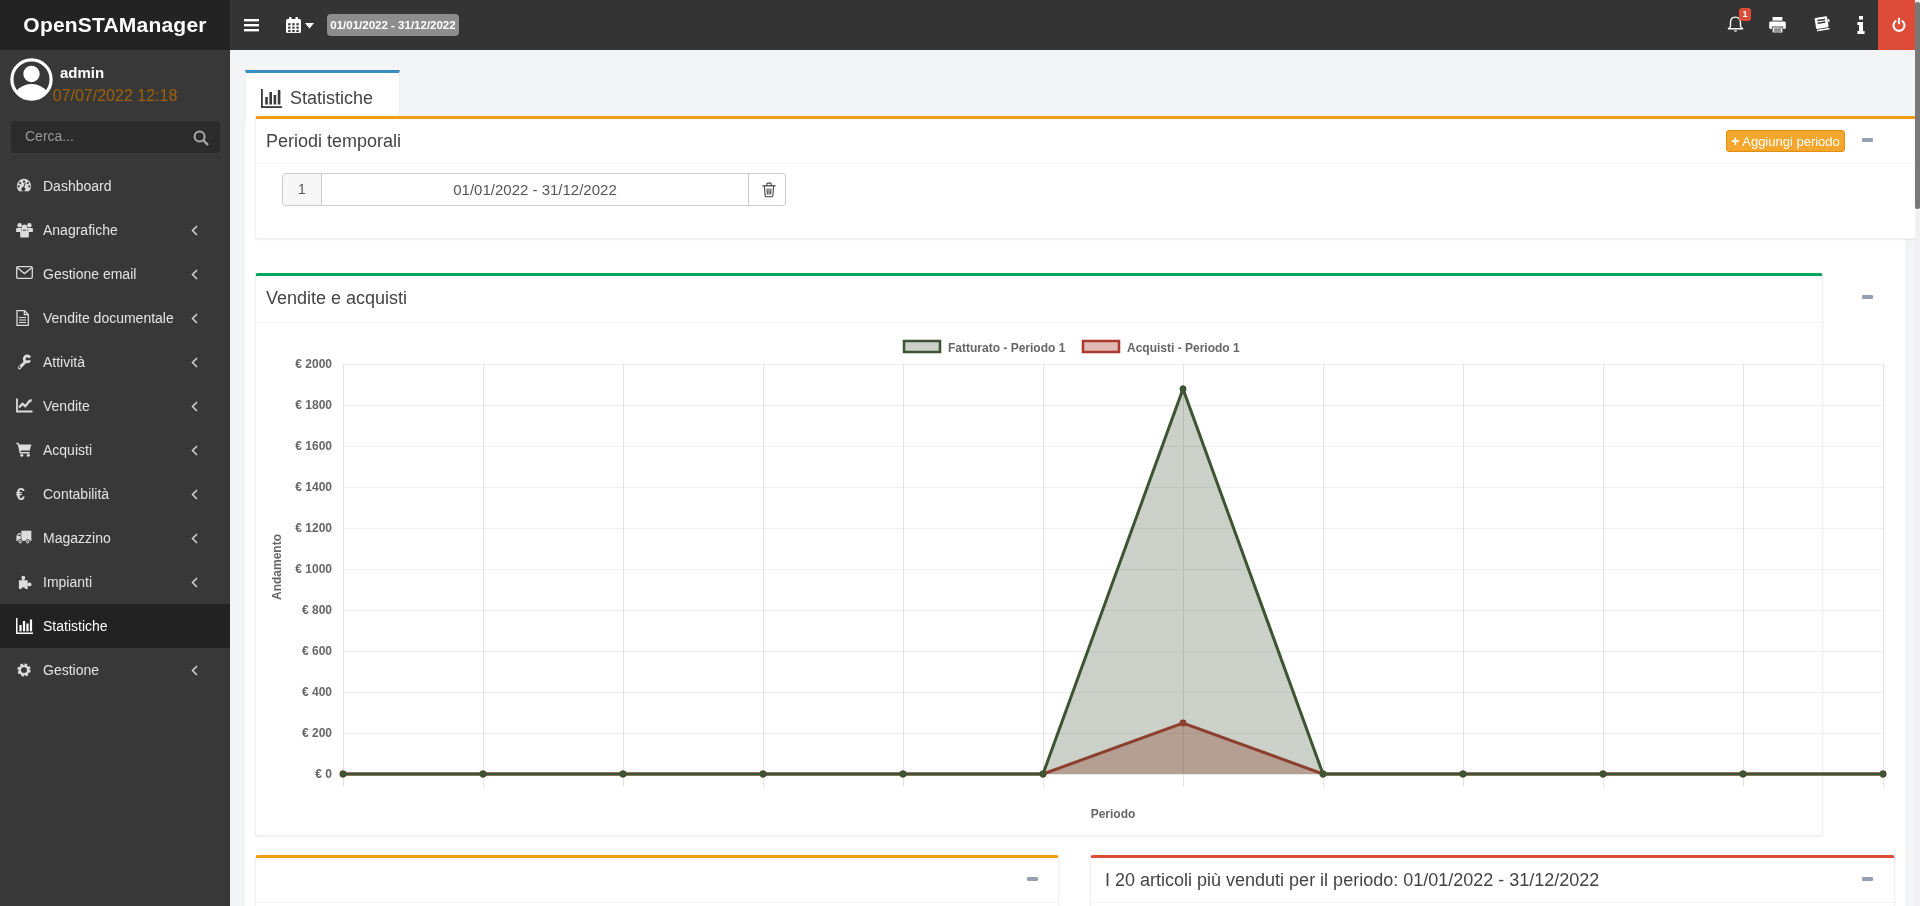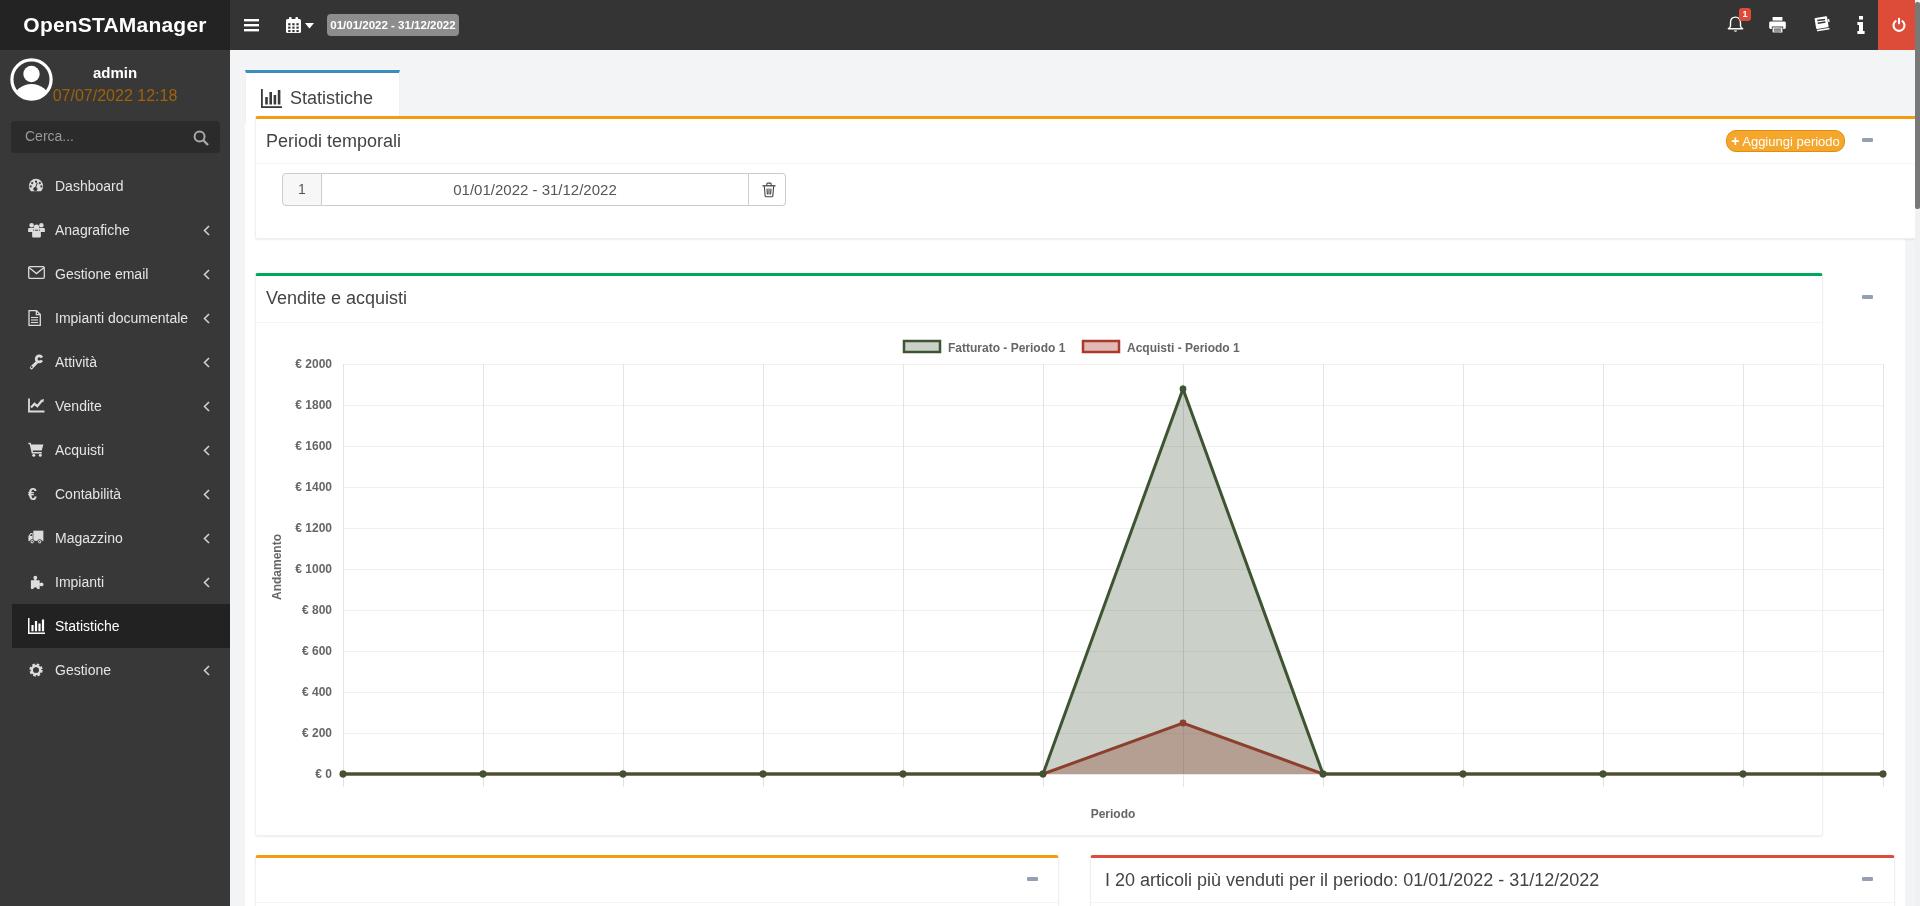--- a/index.html
+++ b/index.html
@@ -12,26 +12,26 @@
   font-size:21px; font-weight:bold; text-align:center; line-height:50px; letter-spacing:0.2px; }
 #navbar { left:230px; top:0; right:0; height:50px; background:#343434; }
 #daterange { left:327px; top:14px; width:132px; height:22px; background:#8d8d8d; border-radius:4px;
   color:#fff; font-size:11.5px; font-weight:bold; text-align:center; line-height:22px; }
 #badge1 { left:1739px; top:8px; width:12px; height:13px; background:#dd4b39; border-radius:3px;
   color:#fff; font-size:9px; font-weight:bold; text-align:center; line-height:13px; }
 #powerbtn { left:1878px; top:0; width:37px; height:50px; background:#dd4b39; }
 
 
 #sidebar { left:0; top:50px; width:230px; height:856px; background:#383838; }
-#uname { left:60px; top:64px; width:110px; text-align:center; color:#fff; font-size:15px; font-weight:bold; }
+#uname { left:60px; top:64px; width:110px; text-align:left; color:#fff; font-size:15px; font-weight:bold; }
 #udate { left:40px; top:87px; width:150px; text-align:center; color:#a16207; font-size:16px; }
 #searchbox { left:11px; top:121px; width:209px; height:32px; background:#2b2b2b; border-radius:4px; }
 #searchbox span { position:absolute; left:14px; top:7px; color:#999; font-size:14px; }
 
-.mi { position:absolute; left:12px; width:230px; height:44px; color:#e4e4e4; font-size:14px;padding-left:28px; }
+.mi { position:absolute; left:0; width:230px; height:44px; color:#e4e4e4; font-size:14px;padding-left:28px; }
 .mi .lbl { position:absolute; left:43px; top:14px; }
 .mi .ic { position:absolute; left:16px; top:14px; width:17px; height:17px; }
 .mi .chev { position:absolute; left:190px; top:17px; width:9px; height:11px; }
 .mi.active { background:#222222; color:#fff; }
 
 
 #contentbg { left:230px; top:50px; width:1685px; height:856px; background:#f3f4f6; }
 #whitebg { left:245px; top:122px; width:1660px; height:784px; background:#ffffff; }
 #tab { left:245px; top:70px; width:155px; height:53px; background:#fff; border-top:3px solid #3c8dbc;
   border-left:1px solid #f0f0f0; border-right:1px solid #f0f0f0; }
@@ -41,21 +41,21 @@
   border-radius:3px; box-shadow:0 1px 2px rgba(0,0,0,0.07); }
 .ptitle { position:absolute; left:10px; top:12px; font-size:18px; color:#444; white-space:nowrap; }
 .pminus { position:absolute; width:11px; height:4px; background:#97a0b3; border-radius:1px; }
 
 #panel1 { left:255px; top:116px; width:1680px; height:123px; }
 #panel2 { left:255px; top:273px; width:1568px; height:563px; border-top-color:#00a65a; }
 #panel3 { left:255px; top:855px; width:804px; height:60px; }
 #panel4 { left:1090px; top:855px; width:805px; height:60px; border-top-color:#dd4b39; }
 
 #addbtn { position:absolute; left:1470px; top:11px; width:119px; height:22px; background:#f5a62c;
-  border:1px solid #e08e0b; border-radius:10px; color:#fff; font-size:13px; text-align:center; line-height:20px; }
+  border:1px solid #e08e0b; border-radius:3px; color:#fff; font-size:13px; text-align:center; line-height:20px; }
 
 .igroup { position:absolute; left:26px; top:54px; height:33px; font-size:15px; color:#555; }
 .iaddon { position:absolute; left:0; top:0; width:40px; height:33px; background:#f7f7f7; border:1px solid #ccc;
   border-radius:4px 0 0 4px; text-align:center; line-height:31px; font-size:14px; }
 .ifield { position:absolute; left:40px; top:0; width:427px; height:33px; background:#fff; border:1px solid #ccc;
   border-left:none; text-align:center; line-height:31px; }
 .ibtn  { position:absolute; left:467px; top:0; width:37px; height:33px; background:#fff; border:1px solid #ccc;
   border-left:none; border-radius:0 4px 4px 0; }
 
 .hdrline { position:absolute; left:0; top:44px; width:100%; height:1px; background:#f4f4f4; }
@@ -203,21 +203,21 @@
     <div class="mi" style="top:296px">
       <span class="ic"><svg viewBox="0 0 13 16" width="13" height="16">
           <path d="M1 0.7 h7.5 l3.8 3.8 v10.8 h-11.3 z" fill="none" stroke="#dcdcdc" stroke-width="1.3"></path>
           <path d="M8.3 0.7 v4 h4" fill="none" stroke="#dcdcdc" stroke-width="1.2"></path>
           <g stroke="#dcdcdc" stroke-width="1.1">
             <line x1="3" y1="7.5" x2="10" y2="7.5"></line>
             <line x1="3" y1="10" x2="10" y2="10"></line>
             <line x1="3" y1="12.5" x2="10" y2="12.5"></line>
           </g>
         </svg></span>
-      <span class="lbl">Impianti documentale</span>
+      <span class="lbl">Vendite documentale</span>
       <svg class="chev" viewBox="0 0 9 11">
         <path d="M7 1 L2.5 5.5 L7 10" fill="none" stroke="#cfcfcf" stroke-width="1.6"></path>
       </svg>
     </div>
     <div class="mi" style="top:340px">
       <span class="ic"><svg viewBox="0 0 16 16" width="16" height="16">
           <circle cx="11.2" cy="4.9" r="3" fill="none" stroke="#dcdcdc" stroke-width="2.7"></circle>
           <polygon points="11.2,4.9 16.2,2.4 16.2,7.6" fill="#383838"></polygon>
           <path d="M8.7 6.6 l1.9 1.9 -5.9 6.3 a1.55 1.55 0 0 1 -2.3-2.3 z" fill="#dcdcdc"></path>
           <circle cx="3.7" cy="13" r="0.9" fill="#383838"></circle>

